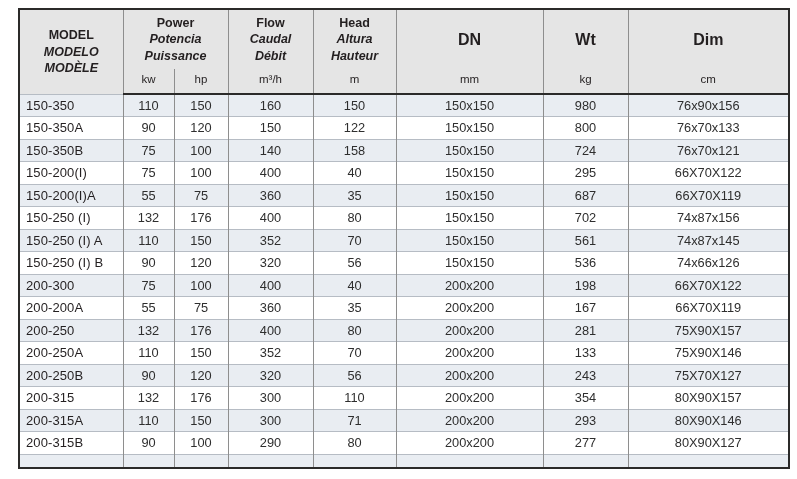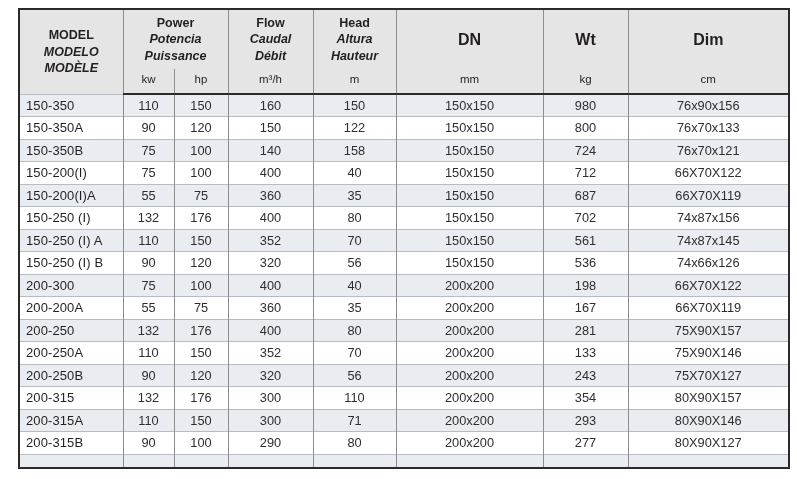--- a/index.html
+++ b/index.html
@@ -169,21 +169,21 @@
     <td>76x70x121</td>
   </tr>
 
   <tr>
     <td class="model-cell">150-200(I)</td>
     <td>75</td>
     <td>100</td>
     <td>400</td>
     <td>40</td>
     <td>150x150</td>
-    <td>712</td>
+    <td>295</td>
     <td>66X70X122</td>
   </tr>
 
   <tr class="stripe">
     <td class="model-cell">150-200(I)A</td>
     <td>55</td>
     <td>75</td>
     <td>360</td>
     <td>35</td>
     <td>150x150</td>

